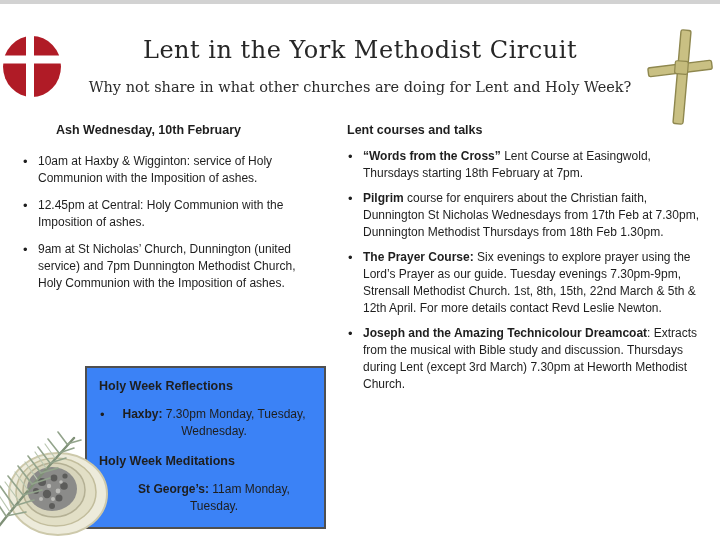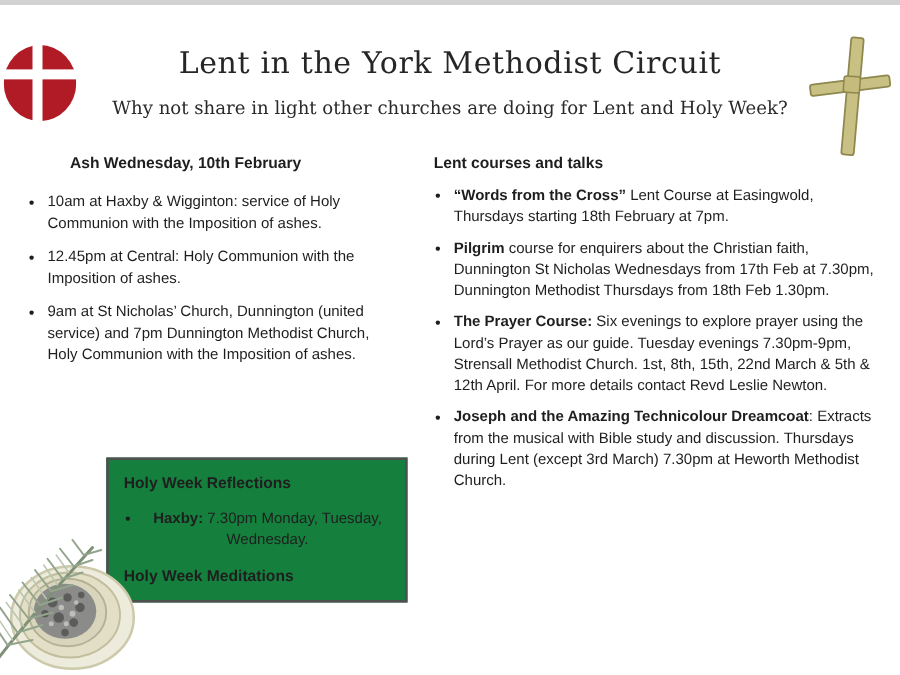--- a/index.html
+++ b/index.html
@@ -35,41 +35,41 @@
   .col-right ul.bullets{margin-top:9px;}
   ul.bullets li{position:relative;padding-left:16px;margin-bottom:10px;}
   .col-right ul.bullets li{margin-bottom:8px;}
   ul.bullets li::before{
     content:"\2022";position:absolute;left:1px;top:0;font-size:13px;color:#1e1e1e;
   }
   .b{font-weight:bold;}
   
   .holy-box{
     position:absolute;left:85px;top:366px;width:215px;
-    border:2px solid #4f4f4f;background:#15803d;
+    border:2px solid #4f4f4f;background:#3b82f6;
     padding:8px 10px 10px 12px;
     font-size:12px;line-height:17px;
   }
   .holy-box .box-heading{font-weight:bold;font-size:12.5px;margin-top:2px;}
   .holy-box ul.bullets{margin-top:11px;margin-bottom:13px;}
   .holy-box ul.bullets li{padding-left:15px;margin-bottom:0;text-align:center;}
 </style>
 </head>
 <body>
 
 <div class="top-strip"></div>
 
 <svg class="methodist-logo" width="58" height="61" viewBox="0 0 58 61">
   <ellipse cx="29" cy="30.5" rx="29" ry="30.5" fill="#b01b26"></ellipse>
   <rect x="23" y="0" width="8" height="61" fill="#ffffff"></rect>
   <rect x="0" y="19.5" width="58" height="8" fill="#ffffff"></rect>
 </svg>
 
 <div class="page-title">Lent in the York Methodist Circuit</div>
-<div class="page-subtitle">Why not share in light other churches are doing for Lent and Holy Week?</div>
+<div class="page-subtitle">Why not share in what other churches are doing for Lent and Holy Week?</div>
 
 <svg class="wooden-cross" width="74" height="104" viewBox="0 0 74 104">
   <g>
     <rect x="33" y="6" width="10" height="94" rx="2" fill="#c9c083" stroke="#8e874e" stroke-width="1.4" transform="rotate(5 38 53)"></rect>
     <rect x="4" y="40" width="64" height="9" rx="2" fill="#c9c083" stroke="#8e874e" stroke-width="1.4" transform="rotate(-7 36 44)"></rect>
     <rect x="31" y="37" width="13" height="13" rx="2" fill="#c4bb7c" stroke="#8e874e" stroke-width="1.2" transform="rotate(4 37 43)"></rect>
   </g>
 </svg>
 
 <div class="col col-left">
@@ -90,20 +90,23 @@
     <li><span class="b">Joseph and the Amazing Technicolour Dreamcoat</span><span>: Extracts from the musical with Bible study and discussion.  Thursdays during Lent (except 3rd March) 7.30pm at Heworth Methodist Church.</span></li>
   </ul>
 </div>
 
 <div class="holy-box">
   <div class="box-heading">Holy Week Reflections</div>
   <ul class="bullets">
     <li><span class="b">Haxby:</span><span> 7.30pm Monday, Tuesday, Wednesday.</span></li>
   </ul>
   <div class="box-heading">Holy Week Meditations</div>
+  <ul class="bullets" style="margin-bottom:2px;">
+    <li><span class="b">St George’s:</span><span> 11am Monday, Tuesday.</span></li>
+  </ul>
 </div>
 
 <svg class="ash-art" width="126" height="120" viewBox="0 0 126 120">
 
   <ellipse cx="66" cy="74" rx="49" ry="41" fill="#edebdb" stroke="#cdc9ab" stroke-width="2"></ellipse>
   <ellipse cx="64" cy="72" rx="40" ry="34" fill="#e2dfc6" stroke="#c2bd9c" stroke-width="1.5"></ellipse>
   <ellipse cx="62" cy="70" rx="31" ry="27" fill="#d8d5bc" stroke="#b4b094" stroke-width="1.5"></ellipse>
 
   <ellipse cx="60" cy="69" rx="25" ry="22" fill="#8b8b89"></ellipse>
   <g fill="#5c5c5a">

